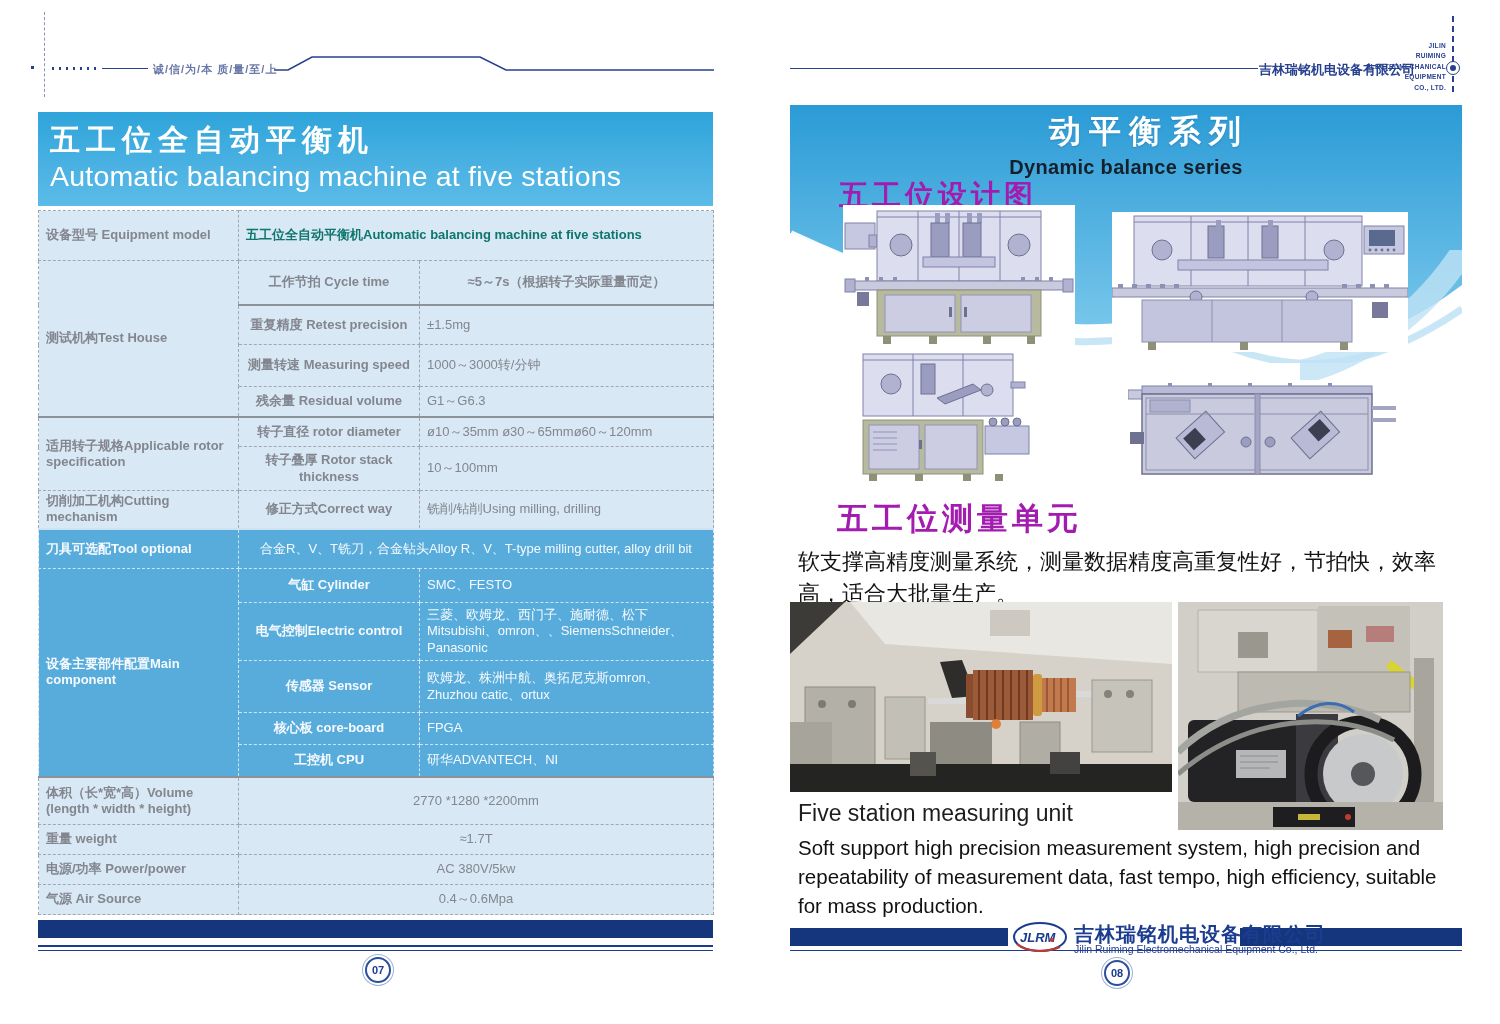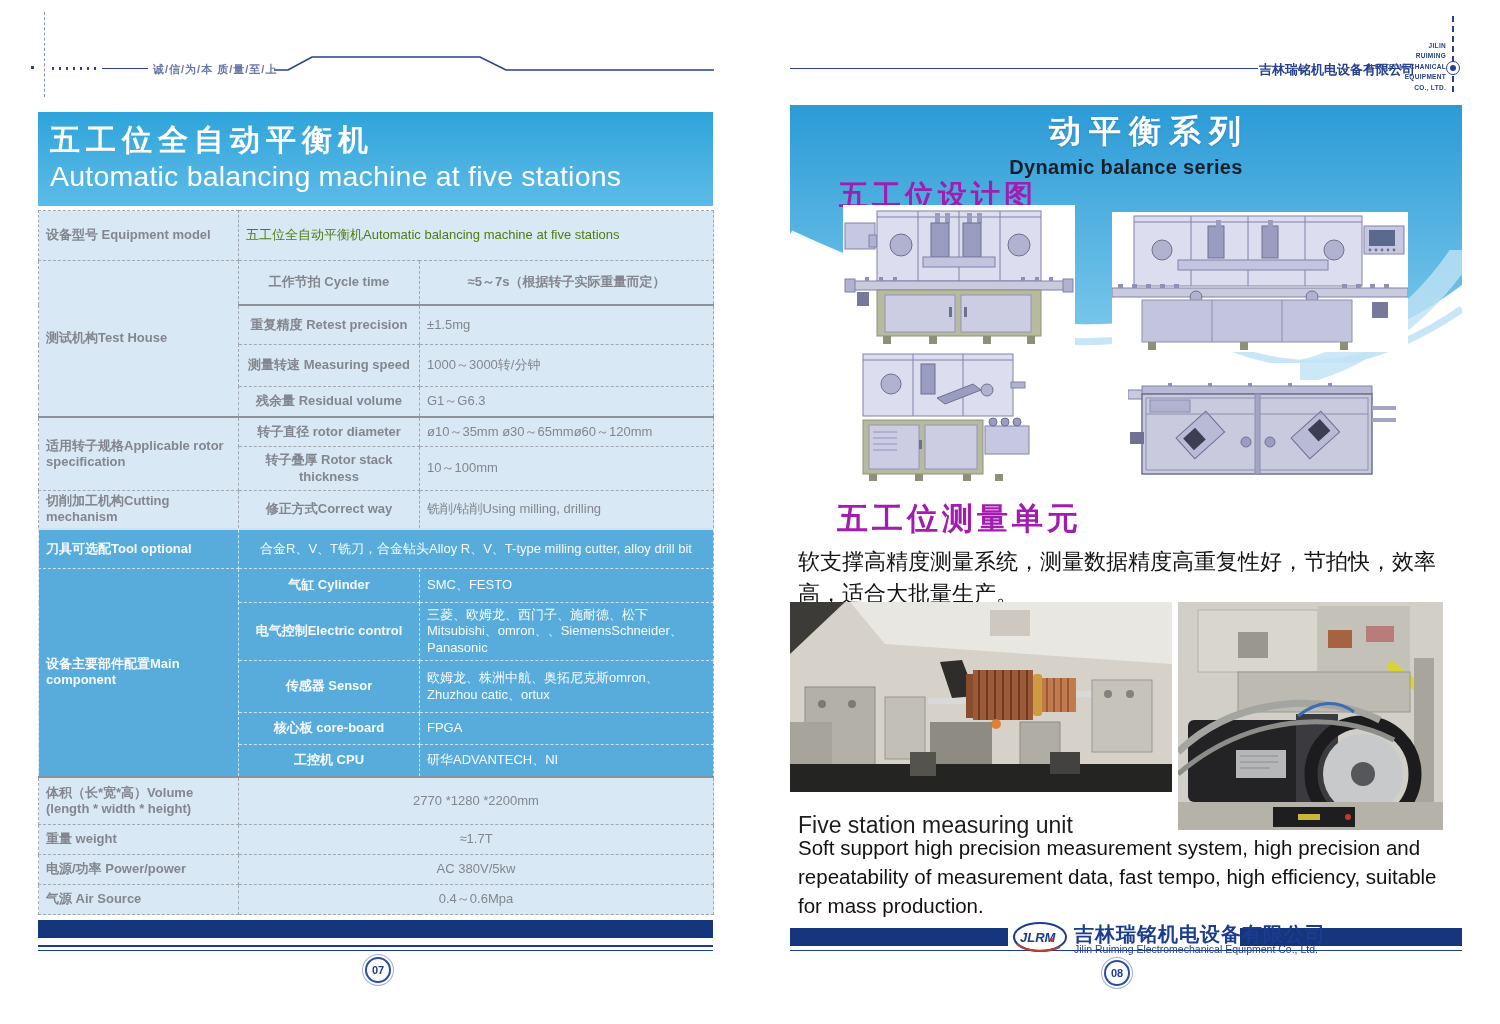--- a/index.html
+++ b/index.html
@@ -20,21 +20,21 @@
   
   table.spec{border-collapse:collapse;table-layout:fixed;width:675px;font-size:13px;}
   table.spec td{border:1px dashed #a2a8b0;padding:2px 7px;vertical-align:middle;
                 word-wrap:break-word;line-height:1.25;}
   .cl{background:#d8e8f5;color:#83868e;}
   .cb{background:#58acdc;color:#f6fafd;border-color:#cfe2f1 !important;}
   .lab{font-weight:bold;}
   .sub{text-align:center;font-weight:bold;}
   .ctr{text-align:center;}
   tr.sep td{border-top:2px solid #8b929a;}
-  .v1{font-weight:normal;color:#4d7c0f;}
+  .v1{font-weight:bold;color:#0f766e;}
   
   .navybar{background:#15357d;}
   .pagecirc{width:22px;height:22px;border:2px solid #2b4ea0;border-radius:50%;
             box-shadow:0 0 0 2px #fff,0 0 0 3px #9fb0d8;background:#fff;
             color:#1b3c8f;font-size:11px;font-weight:bold;display:flex;
             align-items:center;justify-content:center;}
   
   .rcompany{font-size:13px;font-weight:bold;color:#27408f;white-space:nowrap;}
   .enstack{font-size:6.5px;font-weight:bold;color:#27408f;line-height:1.6;text-align:right;
            letter-spacing:.3px;}
@@ -42,21 +42,21 @@
   .ringdot{width:12px;height:12px;border:1.5px solid #27408f;border-radius:50%;
            display:flex;align-items:center;justify-content:center;background:#fff;}
   .ringdot span{width:6px;height:6px;border-radius:50%;background:#27408f;display:block;}
   .seriescn{font-family:"DejaVu Serif","Liberation Serif",serif;font-weight:bold;
             font-size:32px;color:#fff;text-align:center;letter-spacing:8px;
             text-shadow:0 1px 2px rgba(20,60,100,.25);margin-left:23px;}
   .seriesen{font-size:20px;color:#15202c;text-align:center;font-weight:bold;letter-spacing:.3px;}
   .calligN{font-family:"DejaVu Serif","Liberation Serif",serif;font-weight:bold;color:#a21caf;margin-left:39px;}
   .cndesc{font-size:22px;color:#141414;line-height:1.45;
           font-family:Liberation Serif, serif;}
-  .encap{font-size:23px;color:#1d1d1d;margin-top:12px;}
+  .encap{font-size:23px;color:#1d1d1d;}
   .endesc{font-size:20.5px;color:#111;line-height:1.42;}
   .fcn{font-size:20px;font-weight:bold;color:#1b3c8f;letter-spacing:1px;white-space:nowrap;}
   .fen{font-size:10.5px;color:#27408f;white-space:nowrap;}
   .whitebox{background:#fff;}
 </style>
 </head>
 <body>
 
 <div id="root">
 

